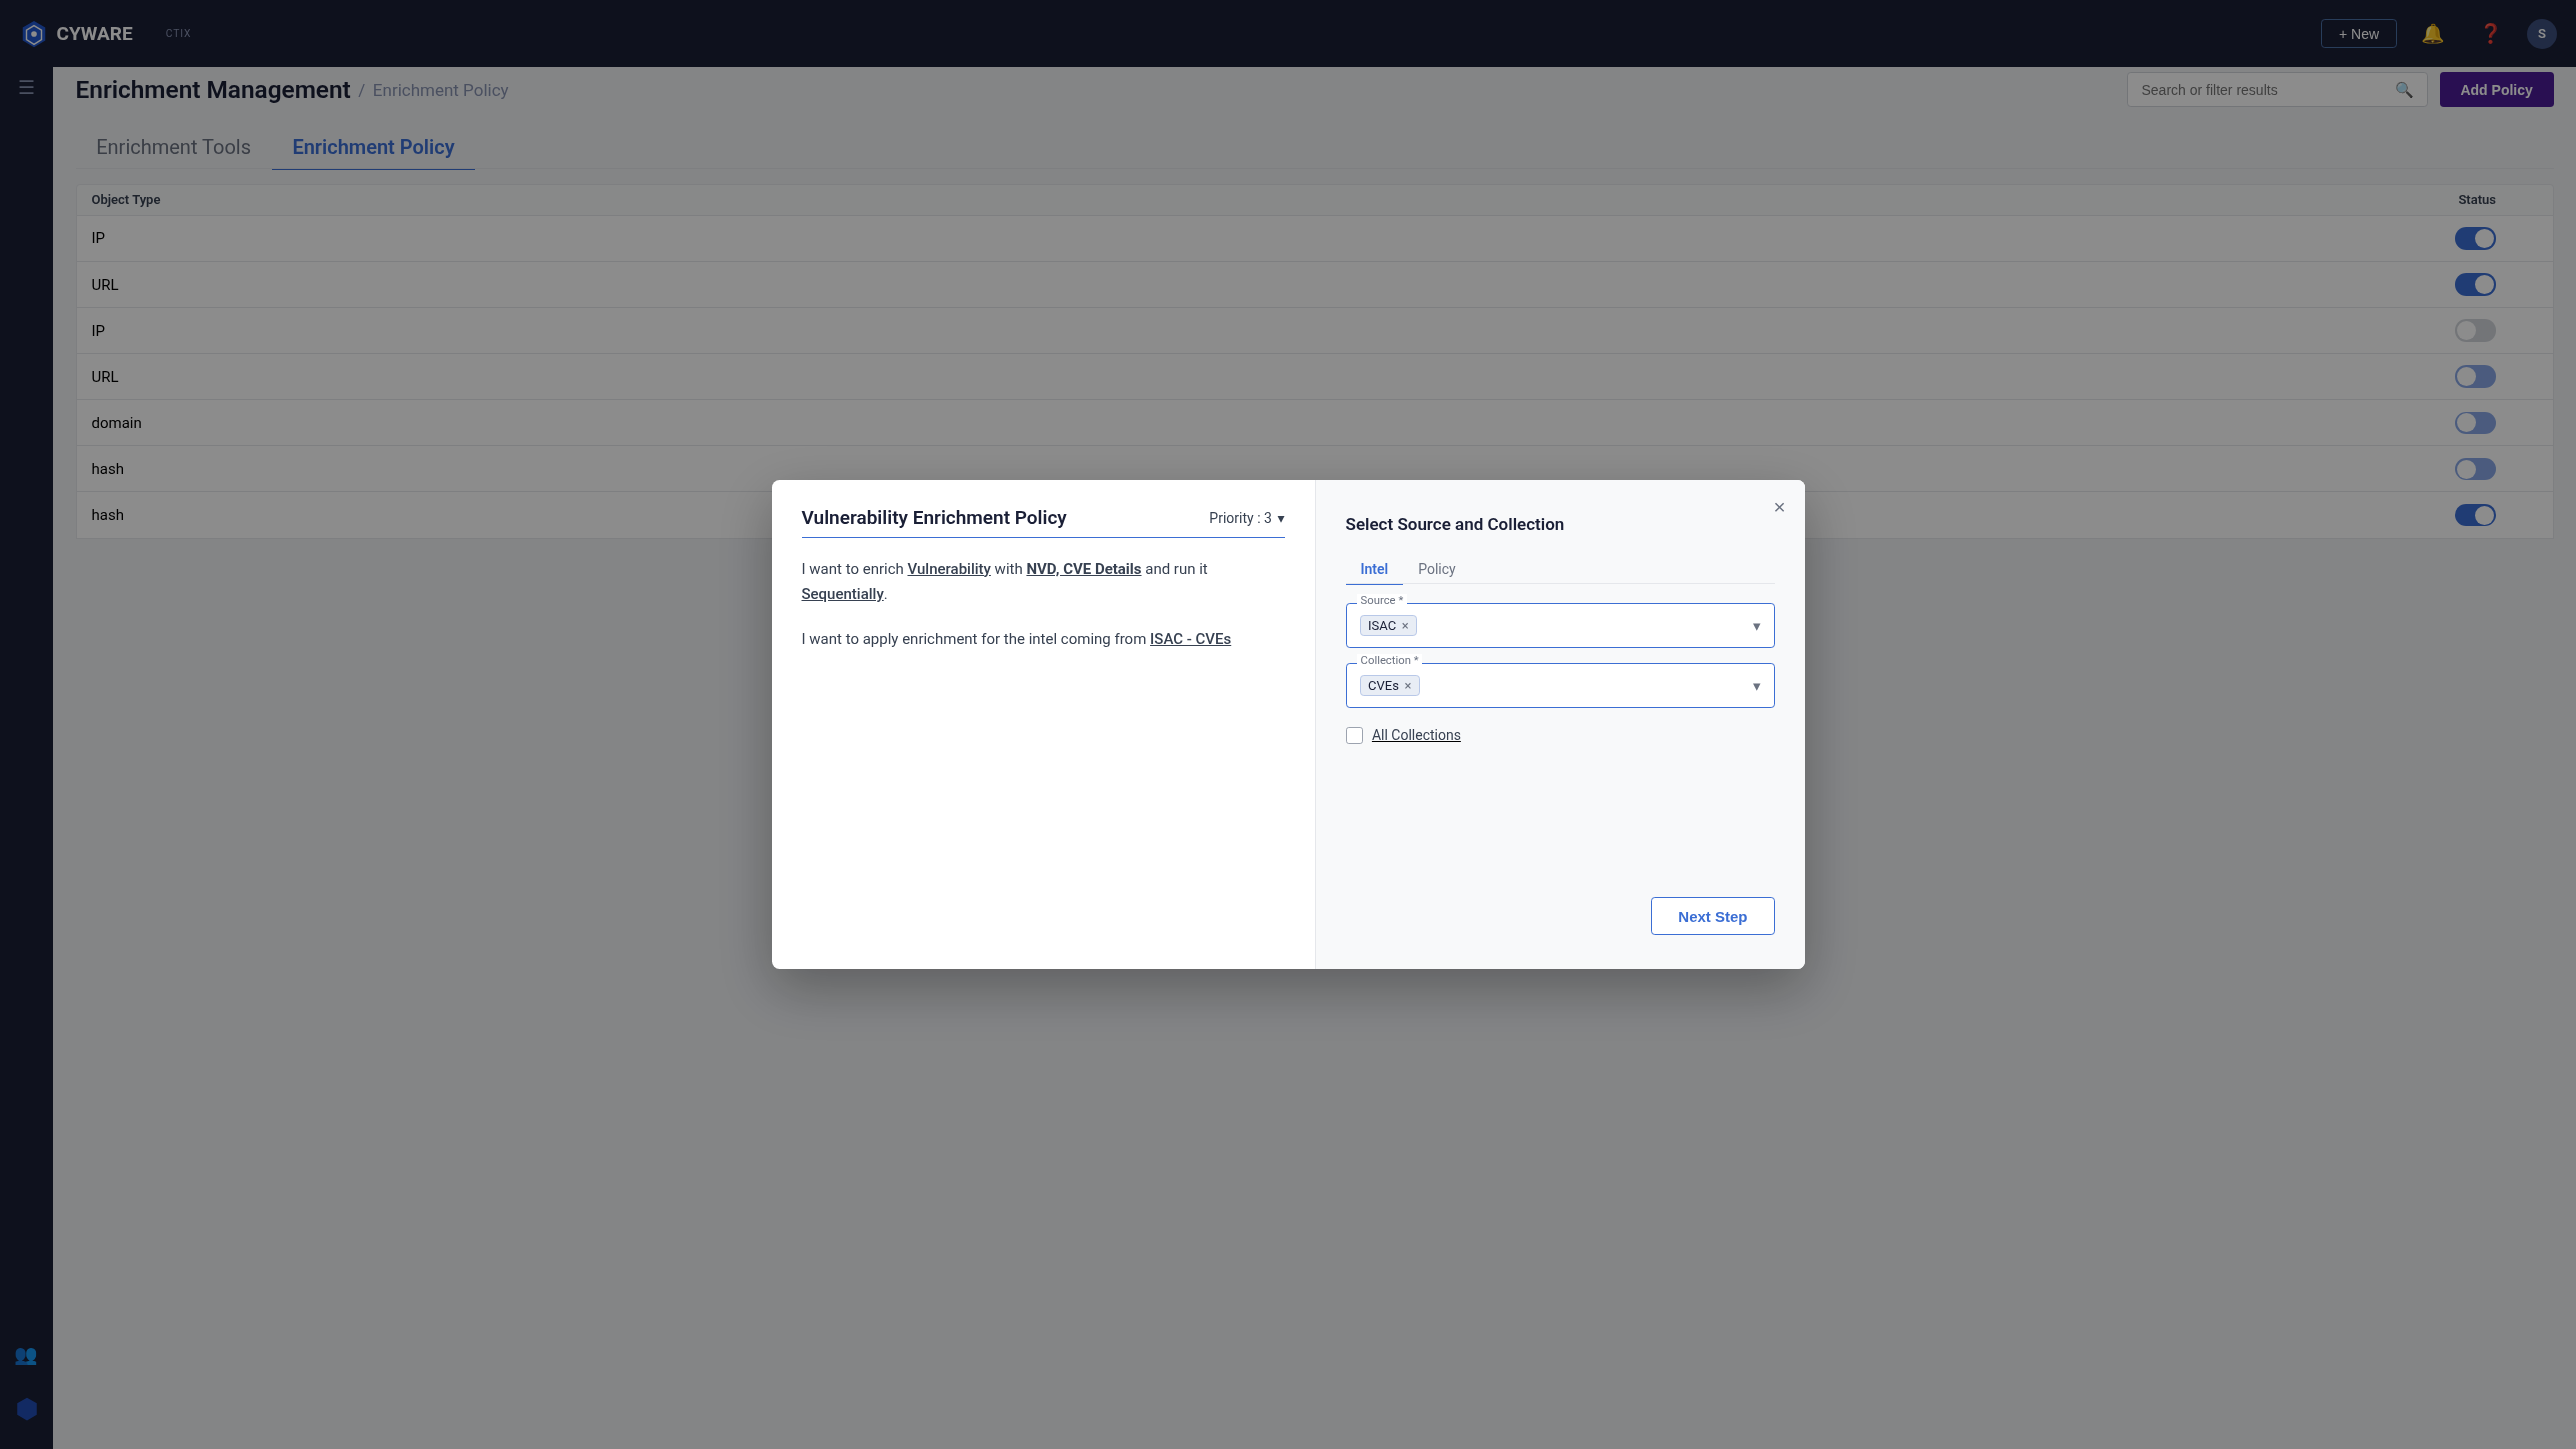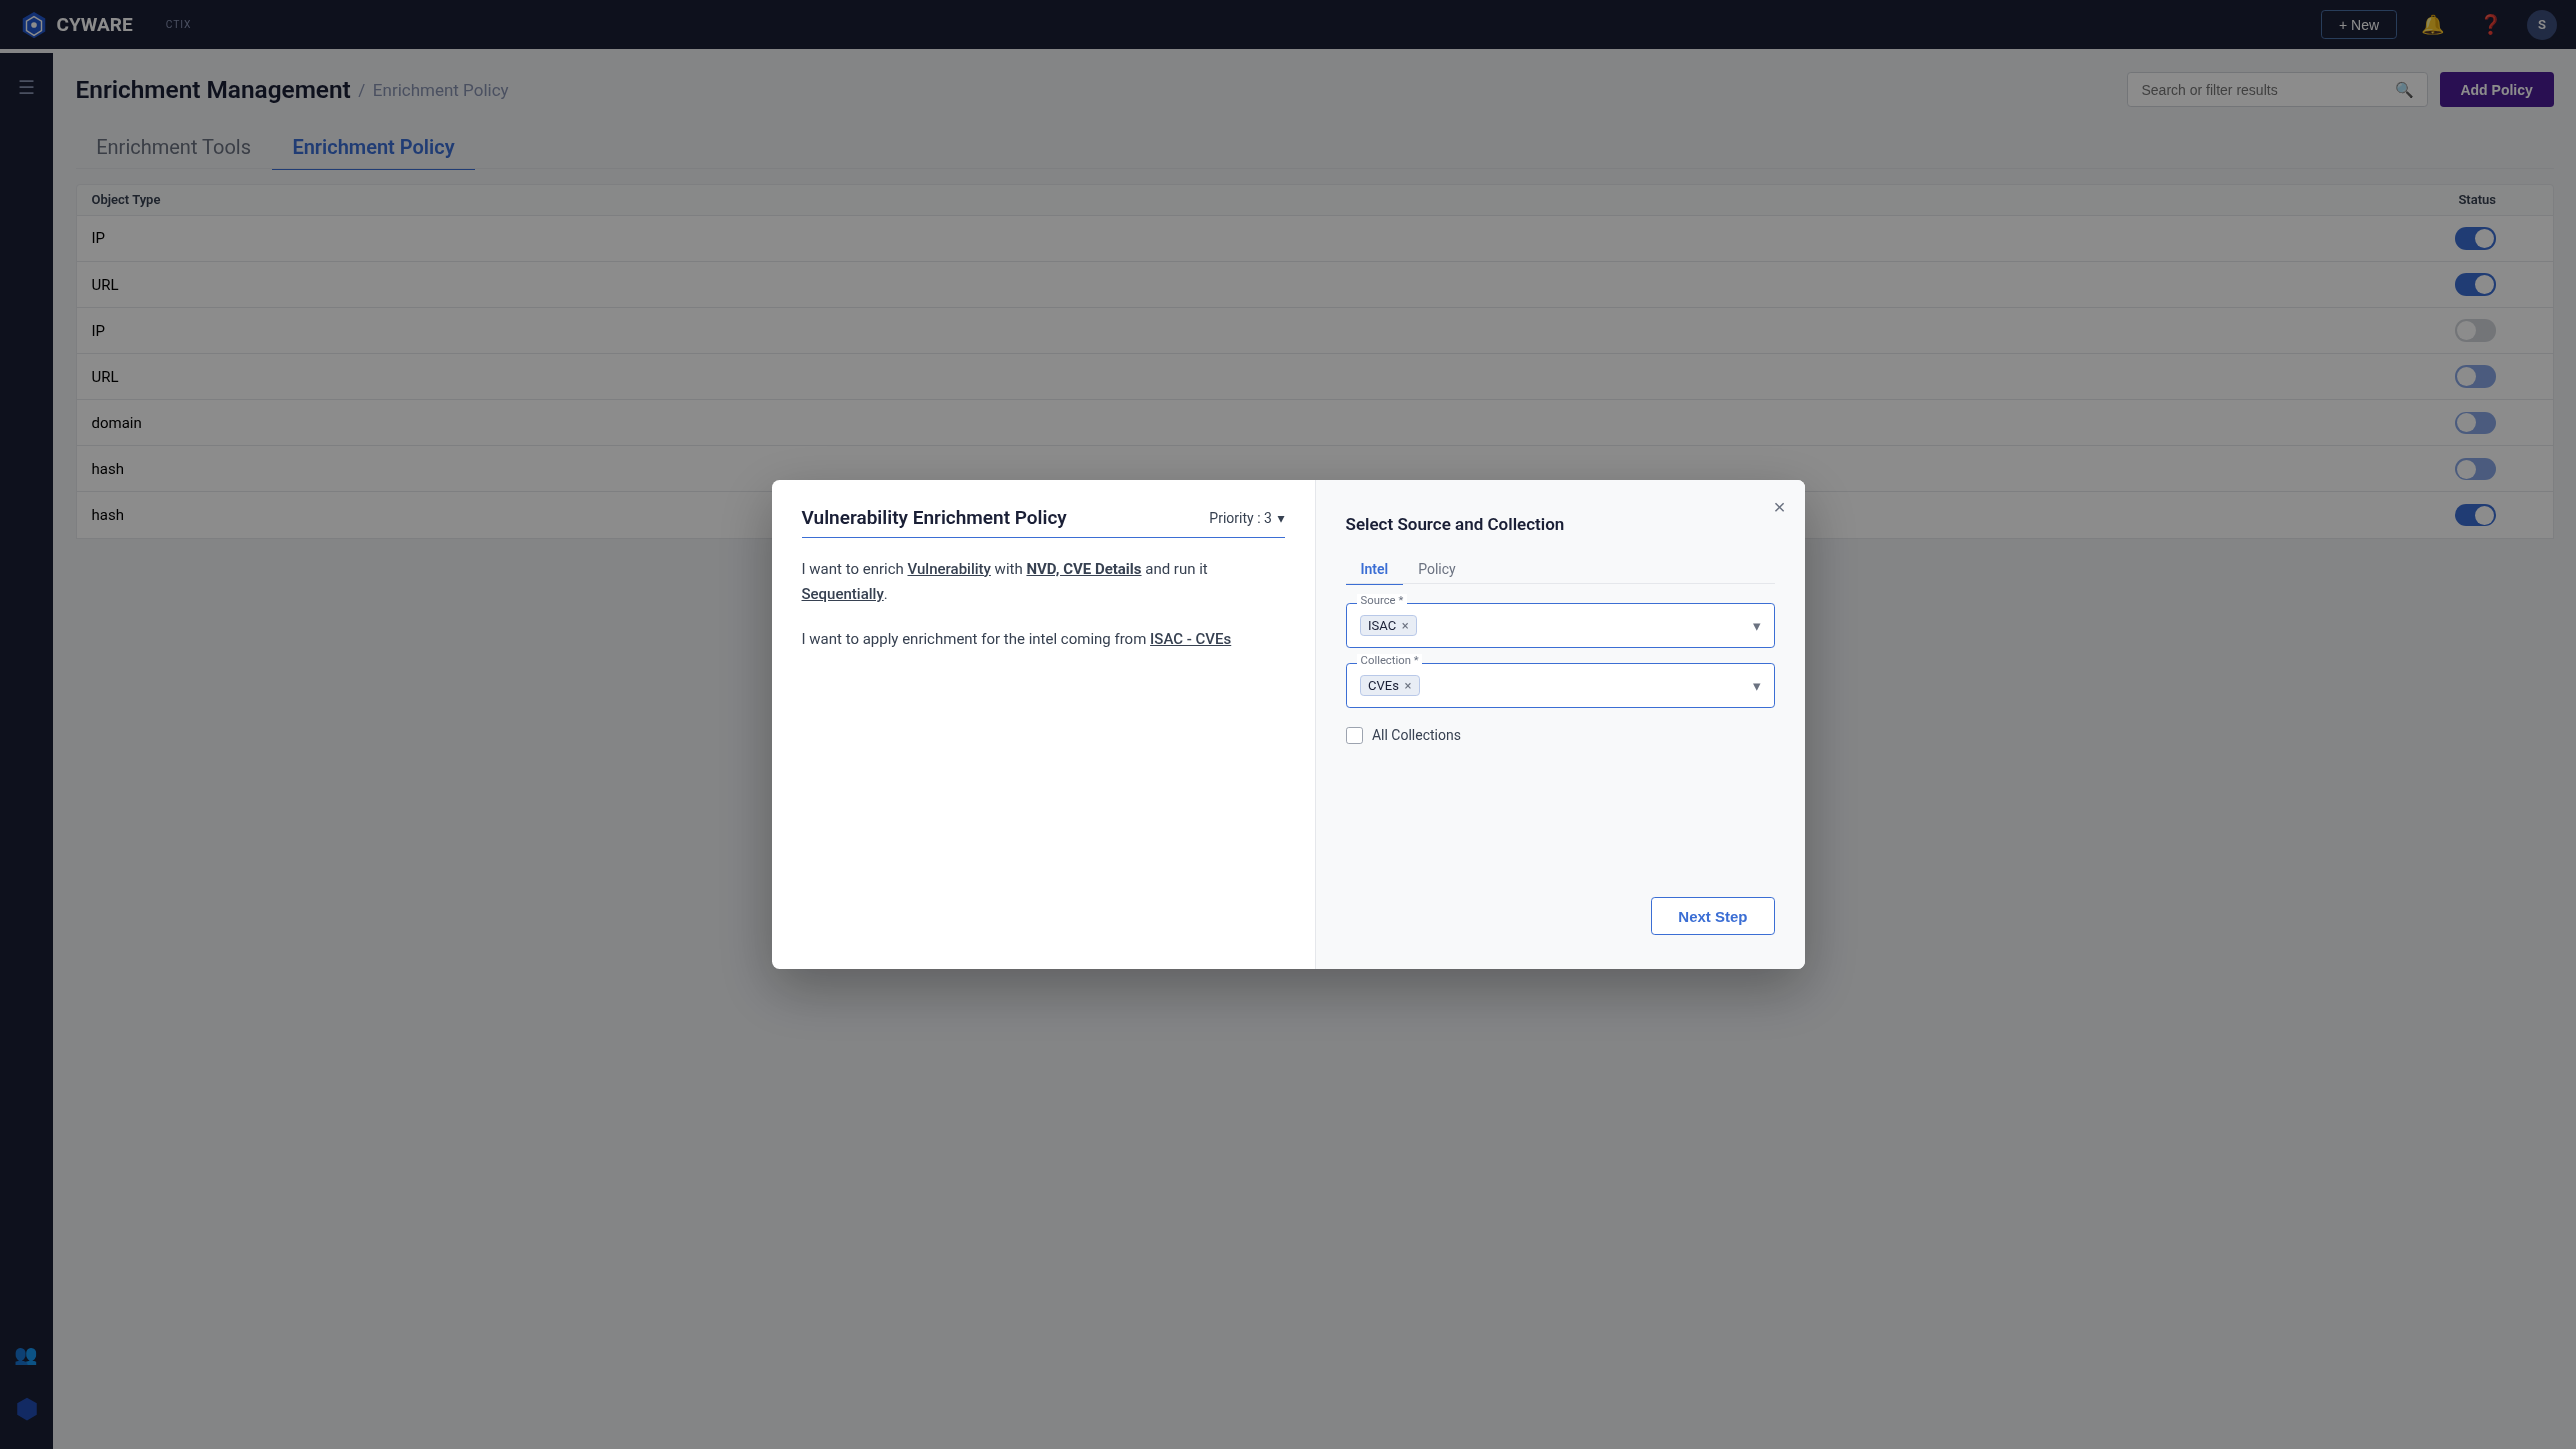--- a/index.html
+++ b/index.html
@@ -9,21 +9,21 @@
       width: 2576px;
       height: 1450px;
       overflow: hidden;
       position: relative;
     }
 
     
     .top-nav {
       position: fixed;
       top: 0; left: 0; right: 0;
-      height: 49px;
+      height: 67px;
       background: #1a1f36;
       display: flex;
       align-items: center;
       padding: 0 19px;
       z-index: 100;
       gap: 15px;
     }
     .nav-logo {
       display: flex;
       align-items: center;
@@ -406,20 +406,21 @@
       color: #6b7280;
       font-size: 15px;
     }
 
     
     .all-collections-row {
       display: flex;
       align-items: center;
       gap: 9.4px;
       margin-top: 3.8px;
+      text-decoration: underline;
     }
     .checkbox {
       width: 17px;
       height: 17px;
       border: 1.4px solid #9ca3af;
       border-radius: 2.8px;
       background: white;
       cursor: pointer;
     }
     .all-collections-label {

